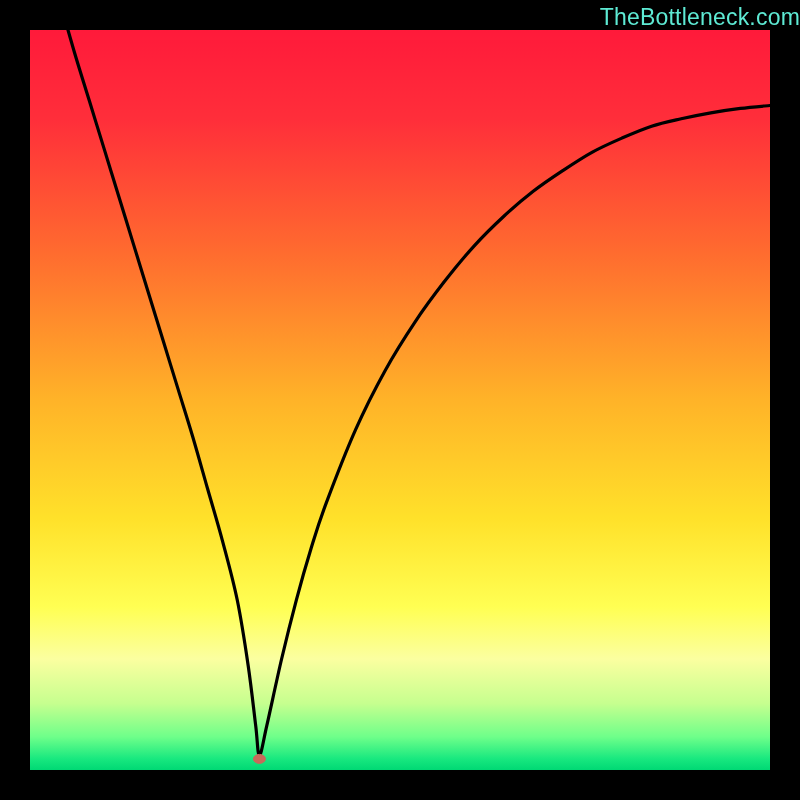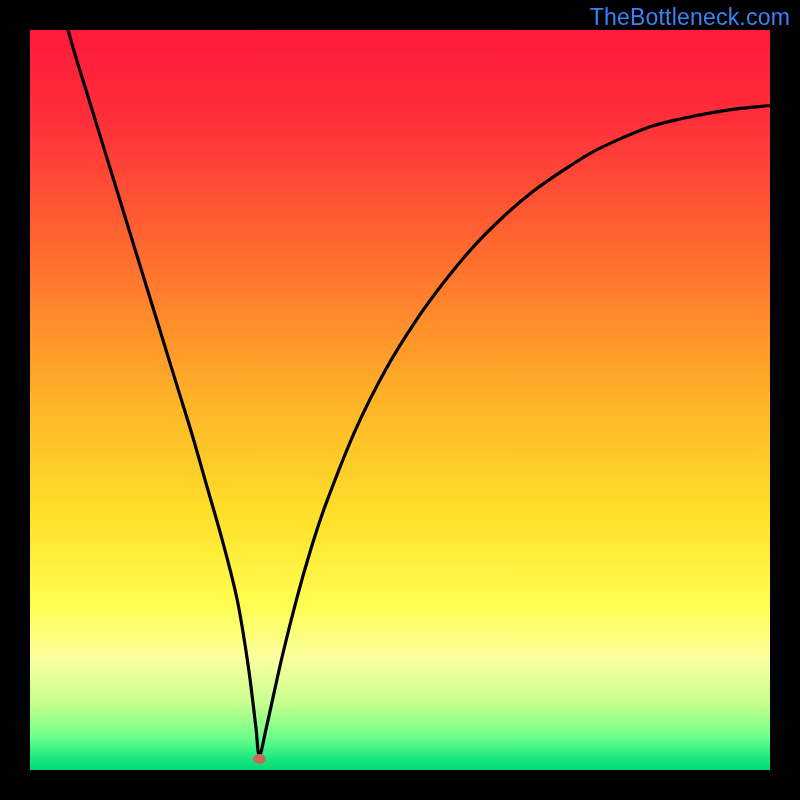--- a/index.html
+++ b/index.html
@@ -13,22 +13,22 @@
   }
   .frame {
     position: relative;
     width: 800px;
     height: 800px;
     background: #000;
   }
   .watermark {
     position: absolute;
     top: 4px;
-    right: 10px;
-    color: #3b82f6;
+    right: 0;
+    color: #5eead4;
     font-size: 23px;
     font-weight: 500;
     letter-spacing: 0.2px;
     z-index: 10;
   }
   .plot-area {
     position: absolute;
     left: 30px;
     top: 30px;
     width: 740px;

